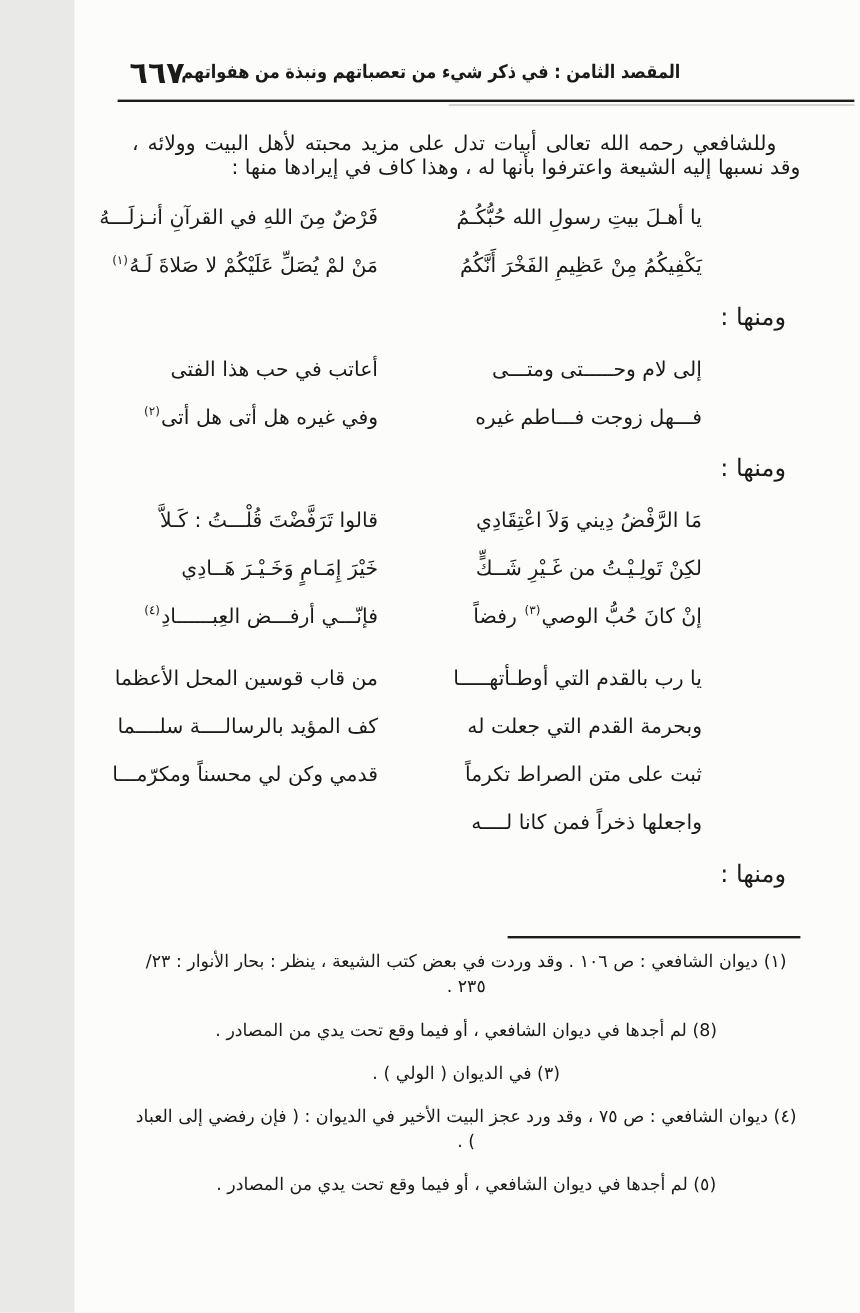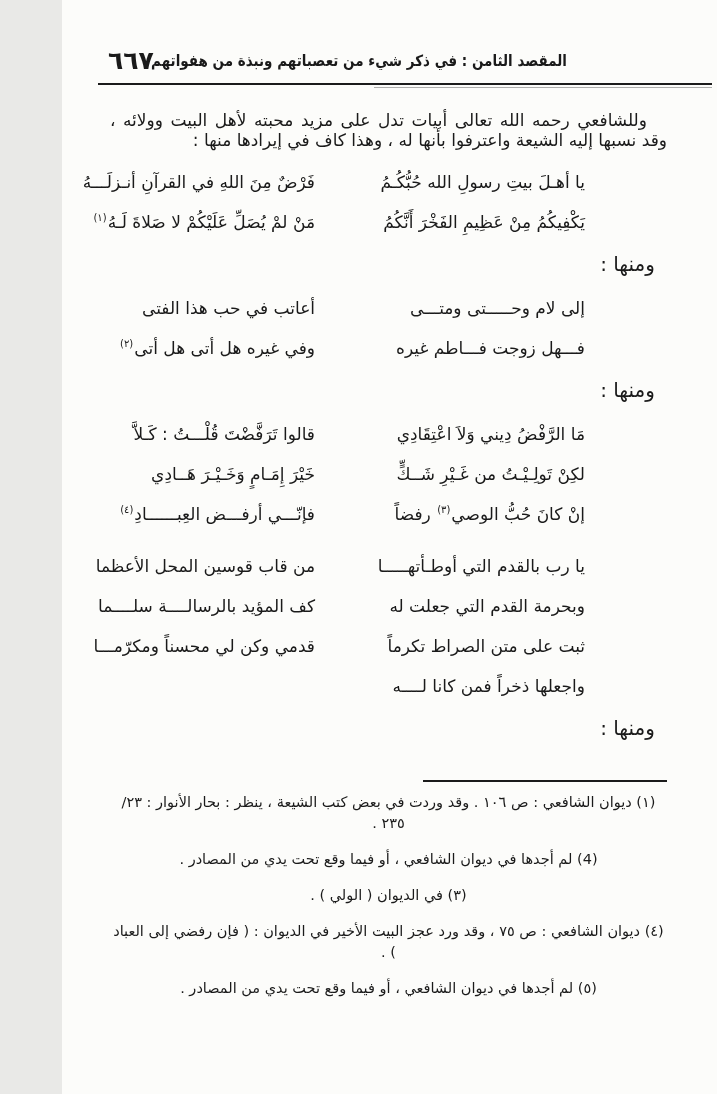--- a/index.html
+++ b/index.html
@@ -141,20 +141,20 @@
       <div class="verse">
         <span class="hemi"><span>واجعلها ذخراً فمن كانا لــــه</span></span>
       </div>
     </div>
 
     <p class="mlabel">ومنها :</p>
 
     <div class="footer">
       <div class="fnrule"></div>
       <p class="fn">(١) ديوان الشافعي : ص ١٠٦ . وقد وردت في بعض كتب الشيعة ، ينظر : بحار الأنوار : ٢٣/ ٢٣٥ .</p>
-      <p class="fn">(4) لم أجدها في ديوان الشافعي ، أو فيما وقع تحت يدي من المصادر .</p>
+      <p class="fn">(8) لم أجدها في ديوان الشافعي ، أو فيما وقع تحت يدي من المصادر .</p>
       <p class="fn">(٣) في الديوان ( الولي ) .</p>
       <p class="fn">(٤) ديوان الشافعي : ص ٧٥ ، وقد ورد عجز البيت الأخير في الديوان : ( فإن رفضي إلى العباد ) .</p>
       <p class="fn">(٥) لم أجدها في ديوان الشافعي ، أو فيما وقع تحت يدي من المصادر .</p>
     </div>
 
   </div>
 </div>
 
 </body></html>

